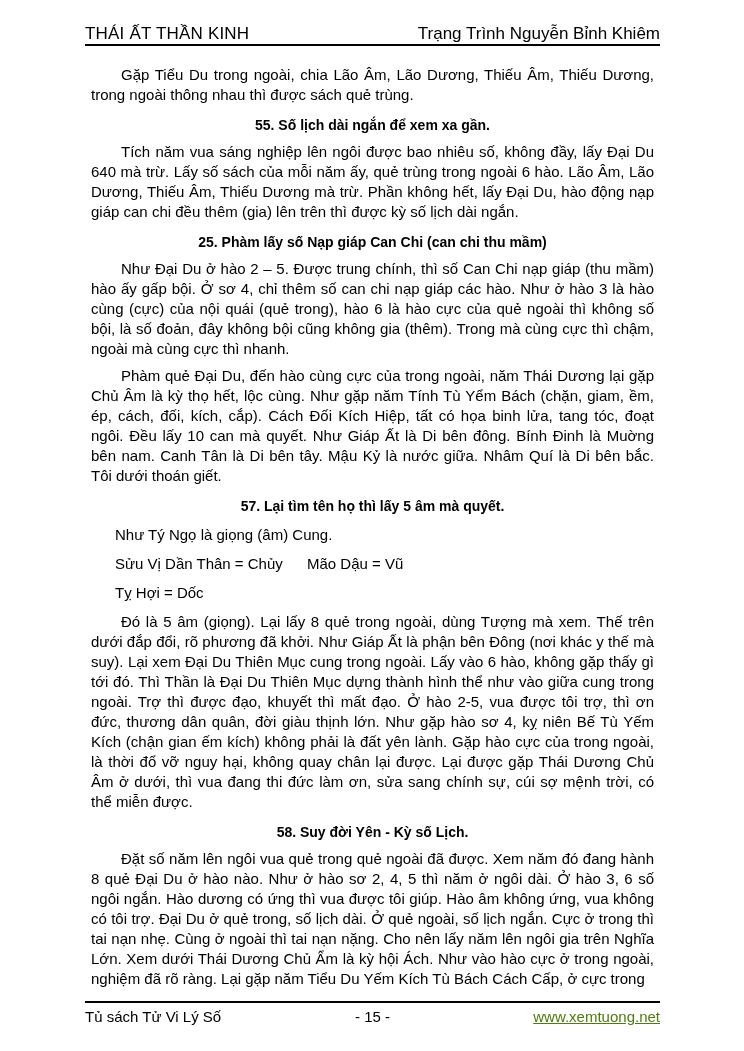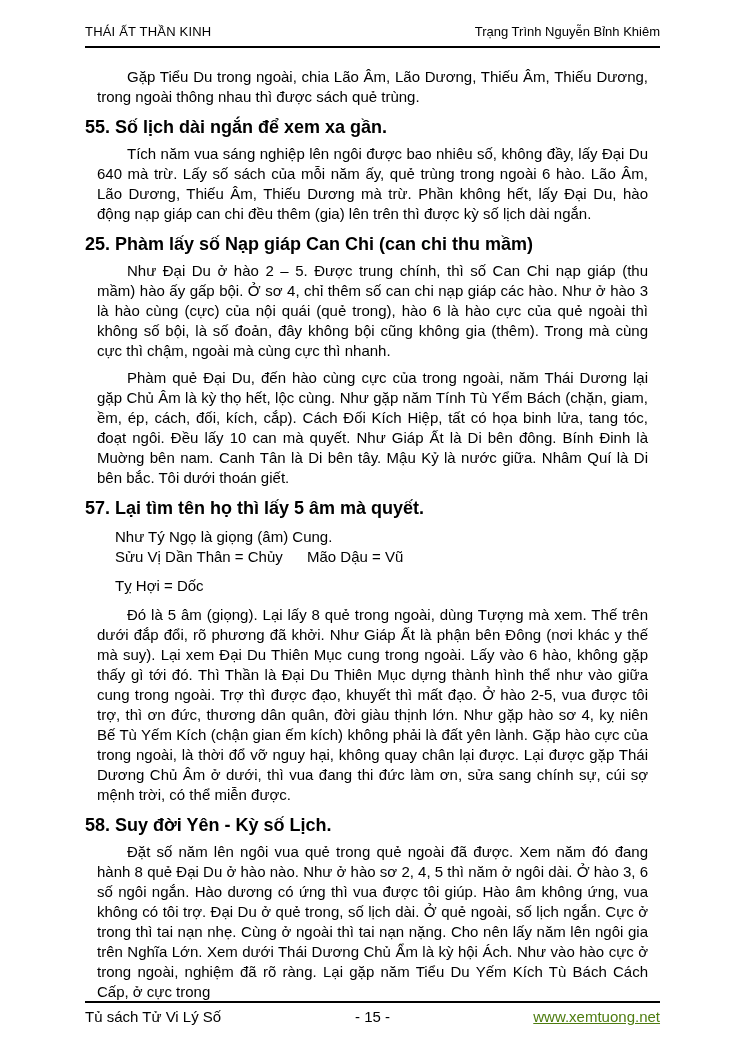--- a/index.html
+++ b/index.html
@@ -4,28 +4,28 @@
 <style>
   html,body { margin:0; padding:0; background:#888; }
   .page {
     width:744px; height:1051px; margin:0 auto; background:#ffffff;
     color:#000; font-family:"Liberation Sans", sans-serif;
     position:relative; box-sizing:border-box;
     padding:24px 84px 0 85px; overflow:hidden;
   }
   .header {
     display:flex; justify-content:space-between; align-items:flex-end;
-    font-size:13px; padding-bottom:7px; border-bottom:2px solid #000;
+    font-size:17px; border-bottom:2px solid #000;
   }
   .header .left { letter-spacing:0.2px; }
   .body { padding-top:12px; font-size:15px; line-height:20px; text-align:justify; }
-  p.para { margin:7px 12px; text-indent:30px; }
-  h2.heading { font-size:18px; font-weight:bold; margin:10px 0 5px; text-align:left; }
+  p.para { margin:7px 6px; text-indent:30px; }
+  h2.heading { font-size:14px; font-weight:bold; margin:10px 0 5px; text-align:center; }
   .row2 { margin-left:30px; display:grid; grid-template-columns:192px auto; margin:0 0 9px 30px; line-height:20px; text-align:left; }
-  .singleline { margin:0 0 0 30px; text-align:left; }
+  .singleline { margin:0 0 9px 30px; text-align:left; }
   .tablegroup { margin-top:9px; }
   .footer {
     position:absolute; left:85px; right:84px; bottom:26px;
     border-top:2px solid #000; padding-top:5px;
     display:flex; font-size:15px; align-items:baseline;
   }
   .footer .f-left  { flex:1; text-align:left; }
   .footer .f-center{ flex:1; text-align:center; }
   .footer .f-right { flex:1; text-align:right; }
   .footer a.site { color:#4d7c0f; text-decoration:underline; cursor:pointer; }

